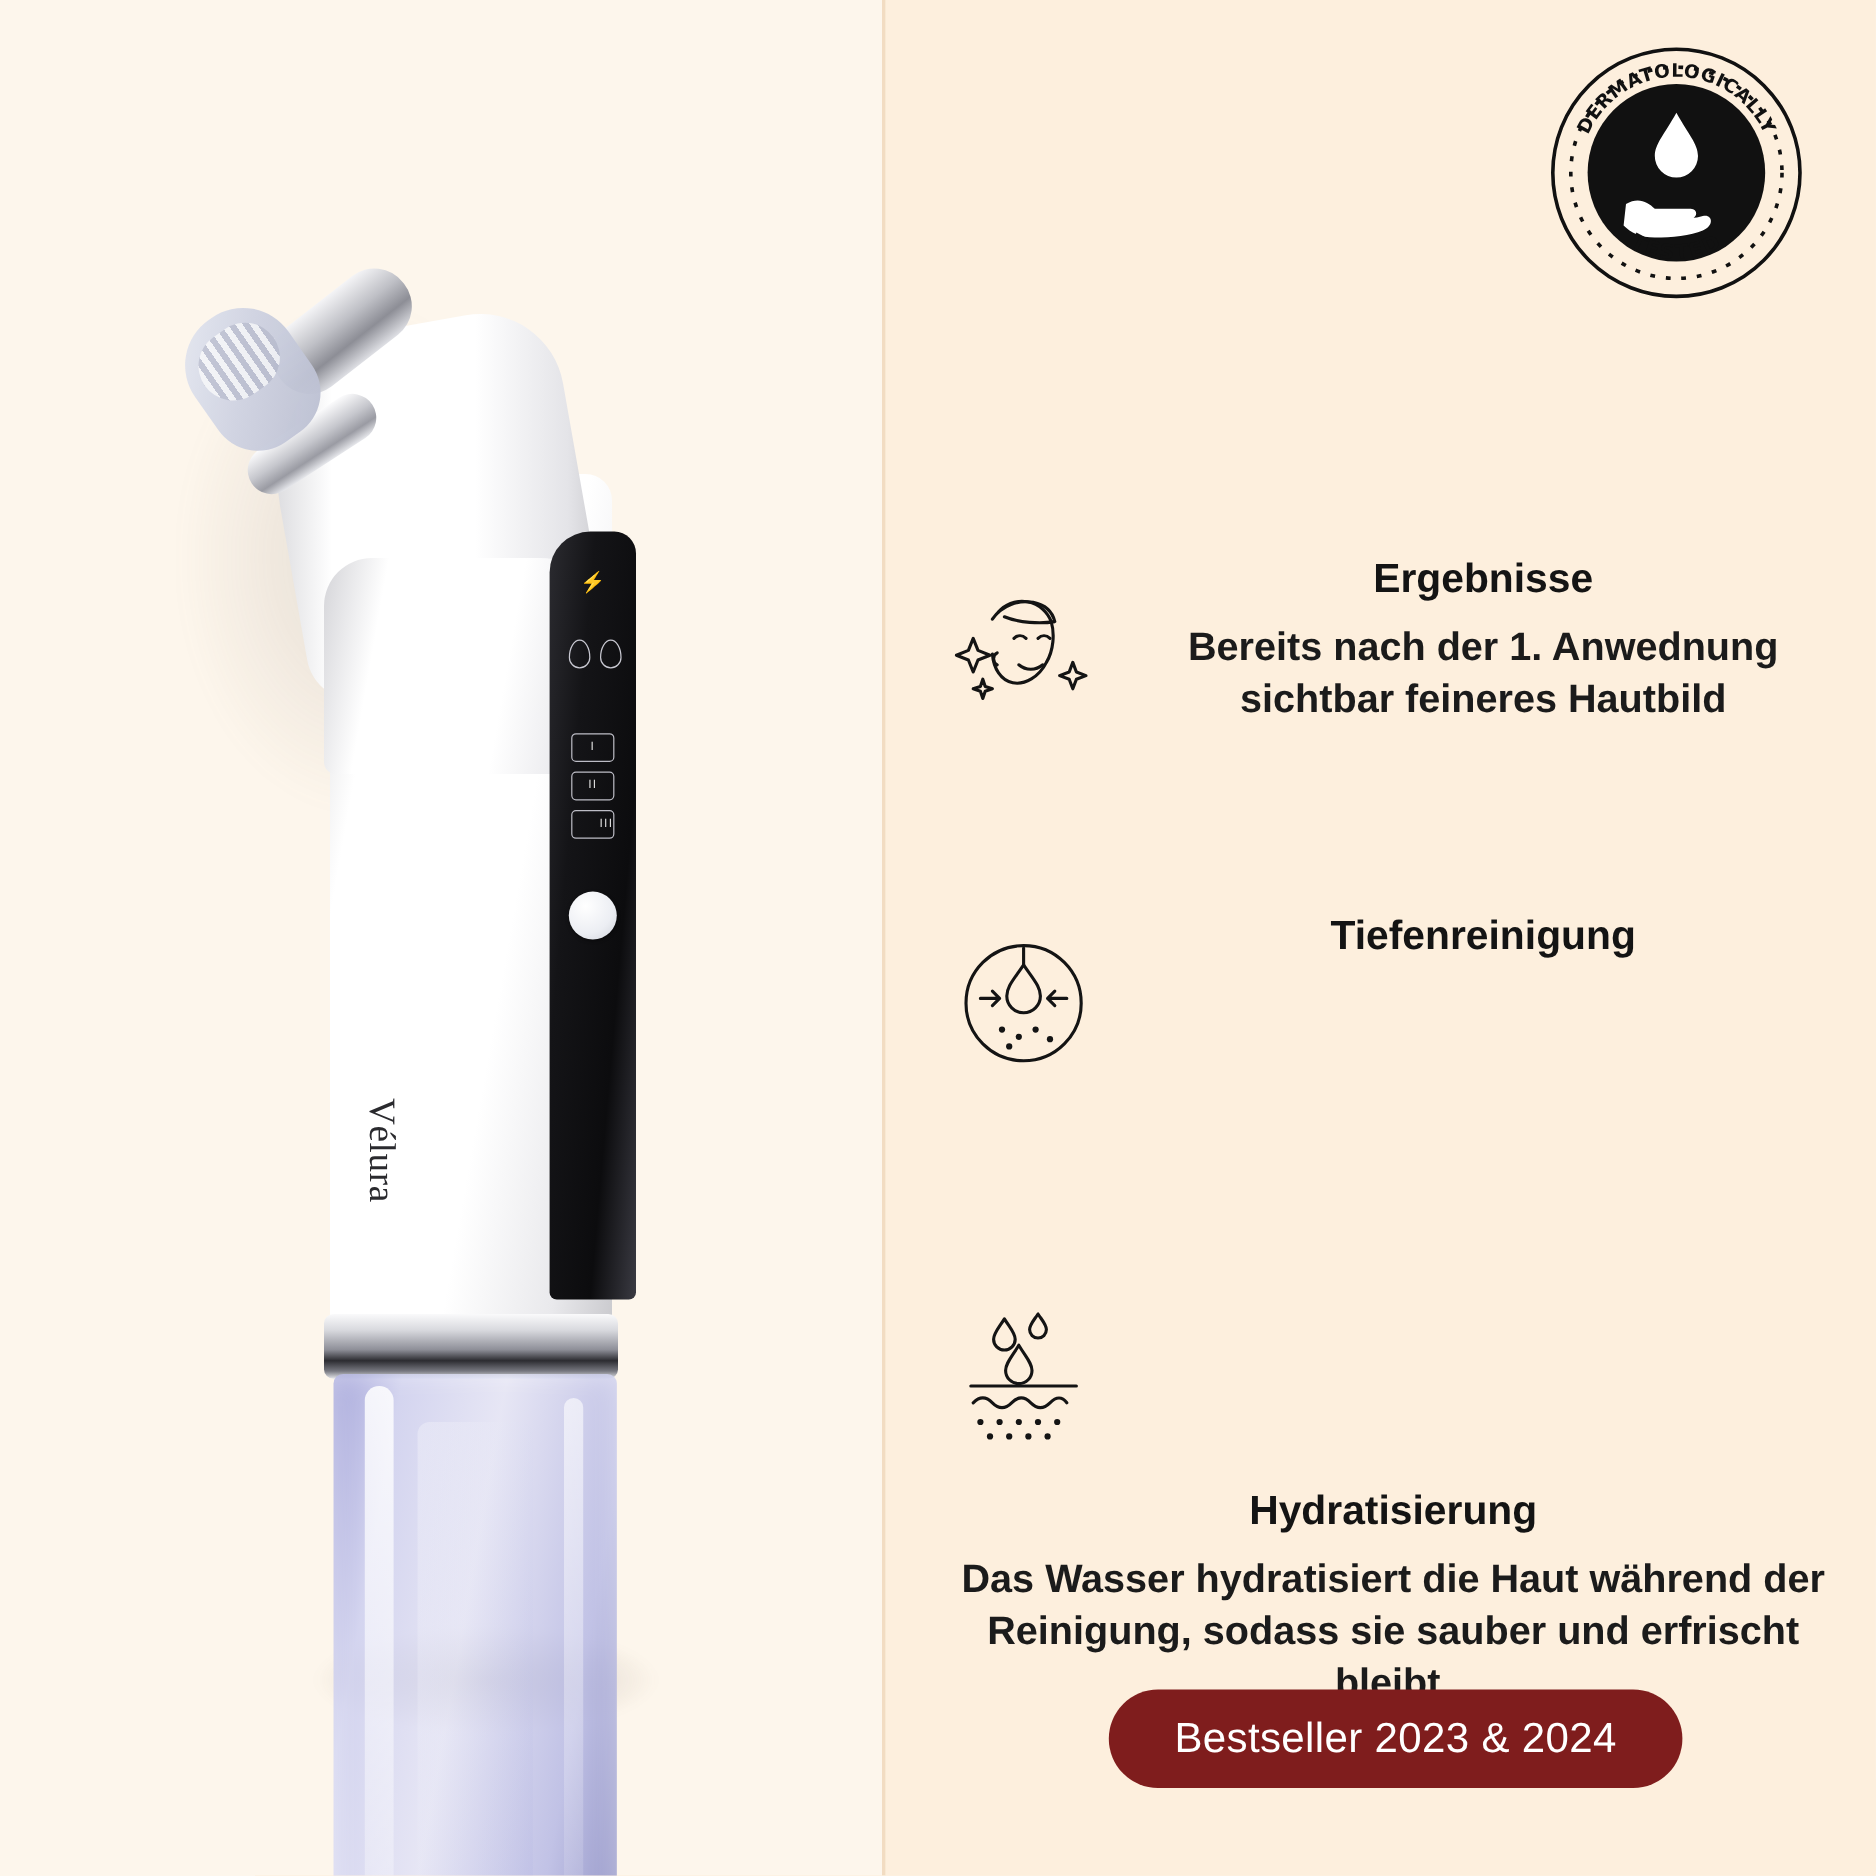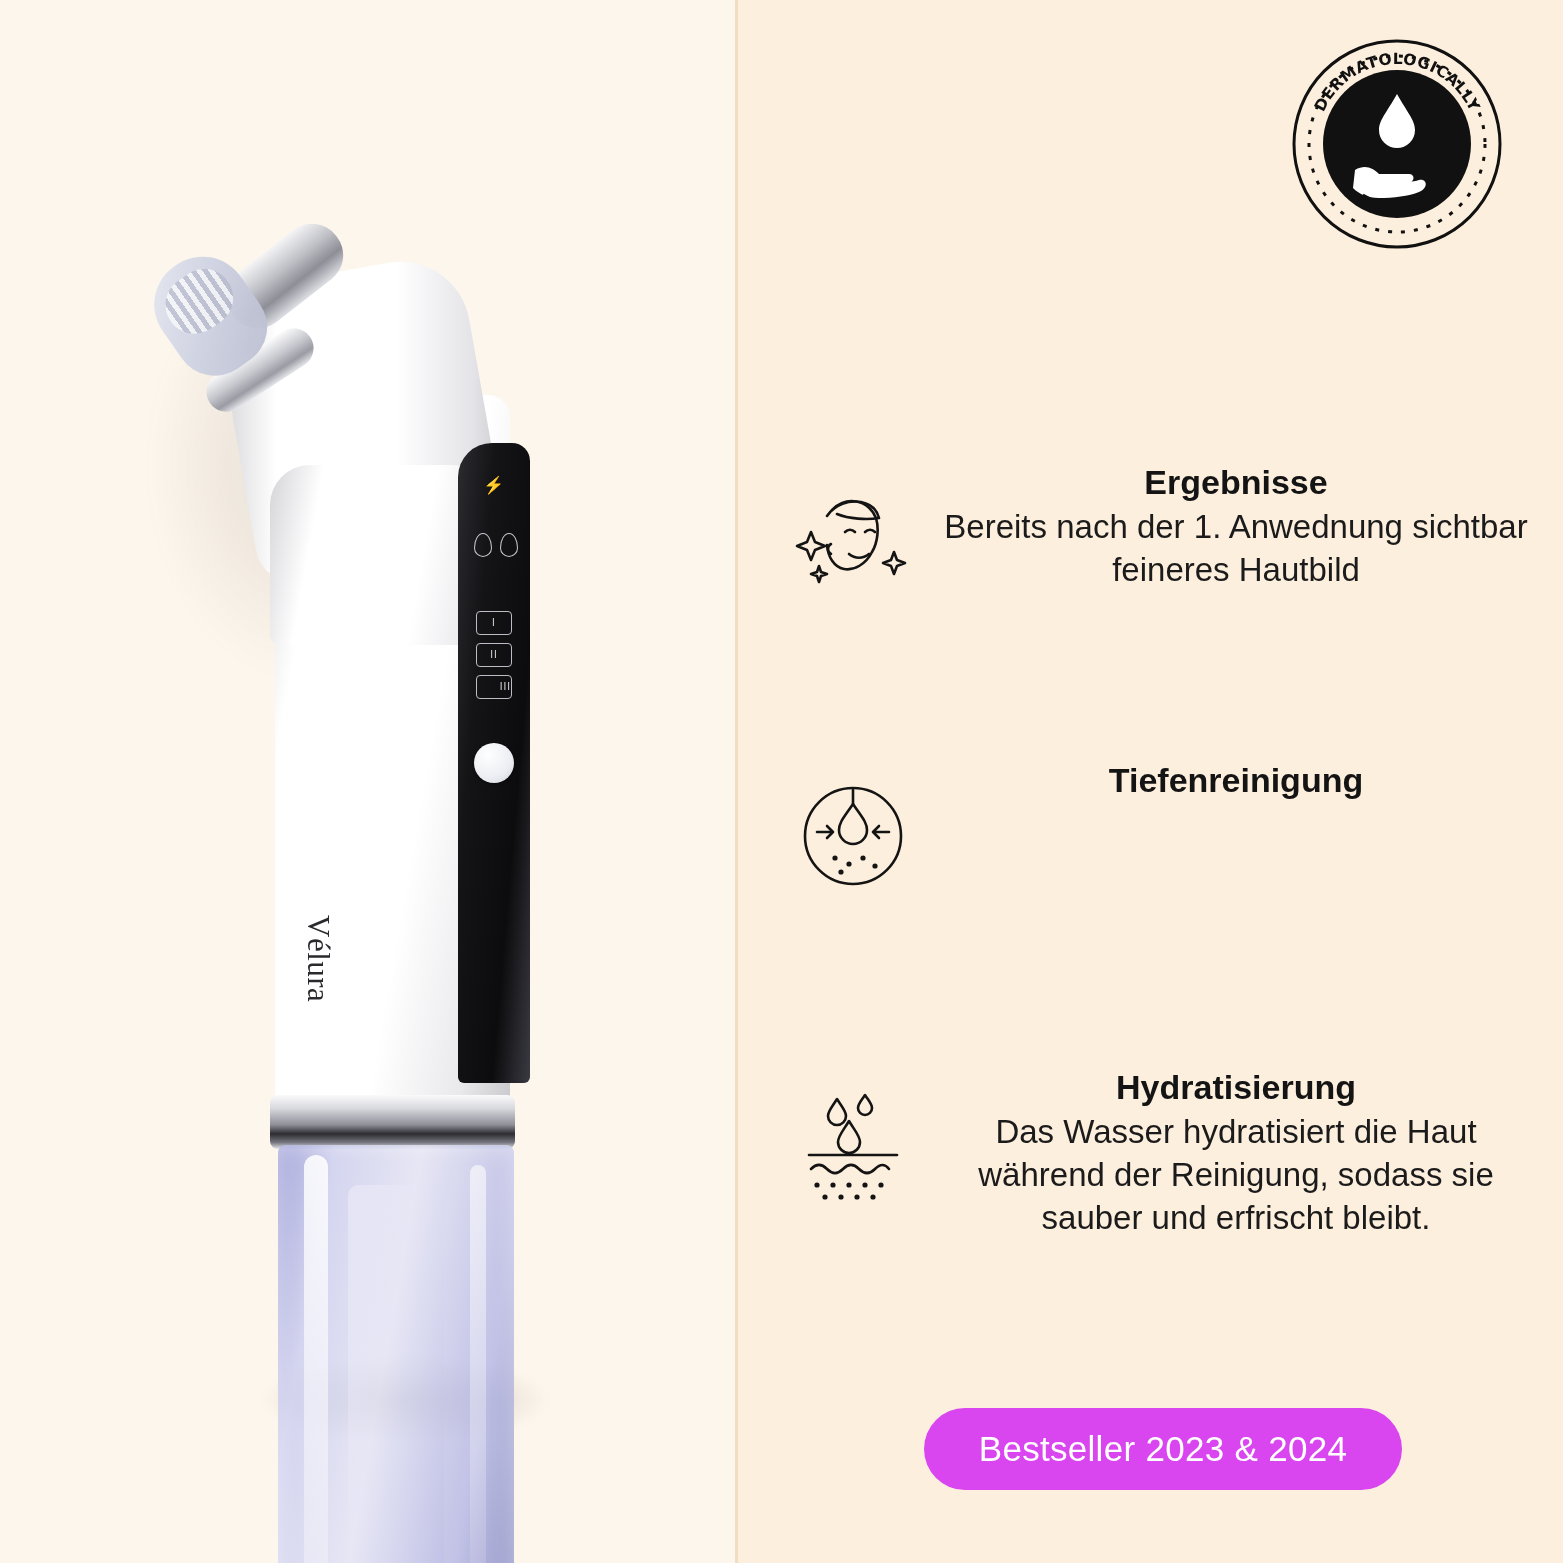--- a/index.html
+++ b/index.html
@@ -229,54 +229,55 @@
   
   .feature {
     position: absolute;
     left: 40px;
     width: 770px;
     display: flex;
     align-items: flex-start;
   }
   .f1 { top: 450px; }
   .f2 { top: 748px; }
-  .f3 { top: 1055px; }
+  .f3 { top: 1055px; flex-direction: column; }
   .feature .icon {
     width: 150px;
     flex: 0 0 150px;
     display: flex;
     justify-content: center;
     padding-top: 22px;
   }
   .feature .txt {
     flex: 1;
     text-align: center;
     padding-right: 4px;
   }
   .feature h3 {
     margin: 12px 0 2px 0;
     font-size: 34px;
     font-weight: bold;
     color: #141414;
     line-height: 1.18;
   }
   .feature p {
-    margin: 4px;
+    margin: 16px;
     font-size: 33px;
     color: #1b1b1b;
     line-height: 1.3;
+    font-weight: bold;
   }
 
   
   .bestseller {
     position: absolute;
     left: 186px; top: 1408px;
     width: 478px; height: 82px;
     border-radius: 41px;
-    background: #d946ef;
+    background: #7f1d1d;
     color: #ffffff;
     font-size: 35px;
     display: flex;
     align-items: center;
     justify-content: center;
     letter-spacing: .3px;
   }
 </style>
 </head>
 <body>

